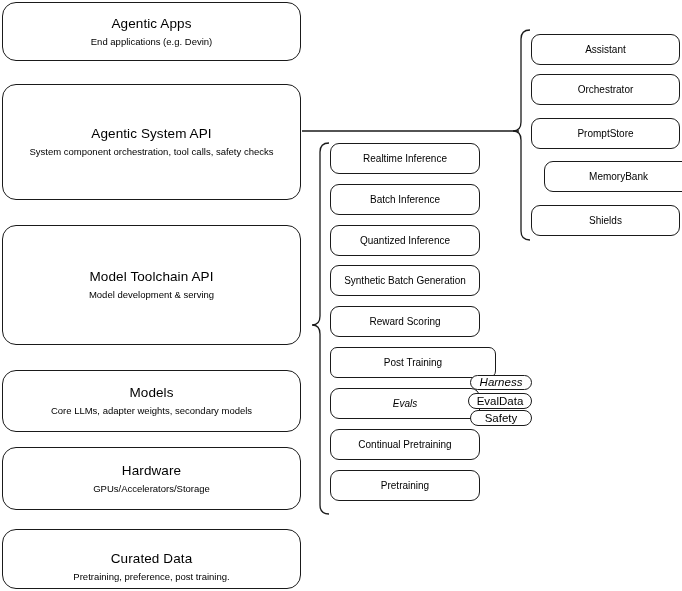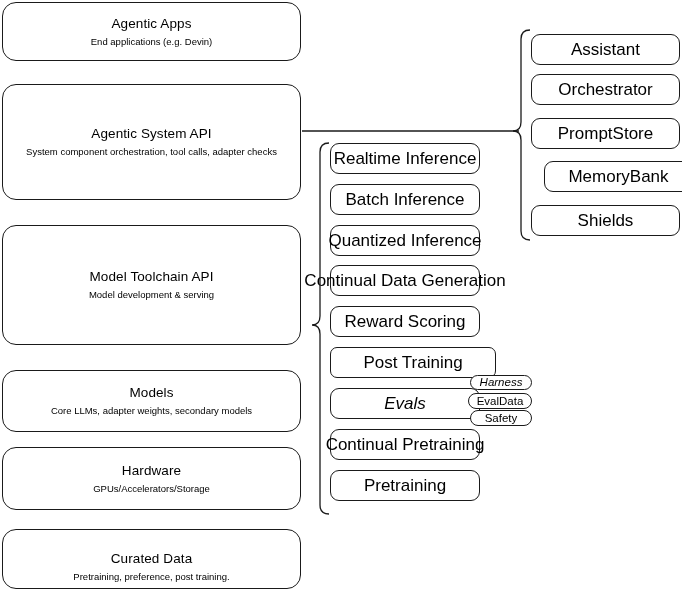--- a/index.html
+++ b/index.html
@@ -48,21 +48,21 @@
   .layer .sub {
     font-size: 9.5px;
     line-height: 14px;
     margin-top: 3px;
     white-space: nowrap;
   }
 
   
   .chip {
     border-radius: 9px;
-    font-size: 17px;
+    font-size: 10px;
     line-height: 16px;
     white-space: nowrap;
   }
 
   
   .pill {
     position: absolute;
     box-sizing: border-box;
     border: 1.2px solid #1a1a1a;
     background: #ffffff;
@@ -119,21 +119,21 @@
              Q 320 514 329 514"></path>
   </svg>
 
   <div class="node layer" style="left:2px;  top:2px;   width:299px; height:59px;">
     <div class="title">Agentic Apps</div>
     <div class="sub">End applications (e.g. Devin)</div>
   </div>
 
   <div class="node layer" style="left:2px;  top:84px;  width:299px; height:116px;">
     <div class="title">Agentic System API</div>
-    <div class="sub">System component orchestration, tool calls, adapter checks</div>
+    <div class="sub">System component orchestration, tool calls, safety checks</div>
   </div>
 
   <div class="node layer" style="left:2px;  top:225px; width:299px; height:120px;">
     <div class="title">Model Toolchain API</div>
     <div class="sub">Model development &amp; serving</div>
   </div>
 
   <div class="node layer" style="left:2px;  top:370px; width:299px; height:62px;text-align:center;">
     <div class="title">Models</div>
     <div class="sub">Core LLMs, adapter weights, secondary models</div>
@@ -152,21 +152,21 @@
   <div class="node chip" style="left:330px; top:143px; width:150px; height:31px;">
     <span>Realtime Inference</span>
   </div>
   <div class="node chip" style="left:330px; top:184px; width:150px; height:31px;">
     <span>Batch Inference</span>
   </div>
   <div class="node chip" style="left:330px; top:225px; width:150px; height:31px;">
     <span>Quantized Inference</span>
   </div>
   <div class="node chip" style="left:330px; top:265px; width:150px; height:31px;">
-    <span>Continual Data Generation</span>
+    <span>Synthetic Batch Generation</span>
   </div>
   <div class="node chip" style="left:330px; top:306px; width:150px; height:31px;">
     <span>Reward Scoring</span>
   </div>
   <div class="node chip" style="left:330px; top:347px; width:166px; height:31px;border-radius:7px;">
     <span>Post Training</span>
   </div>
   <div class="node chip" style="left:330px; top:388px; width:150px; height:31px;font-style:italic;">
     <span>Evals</span>
   </div>

